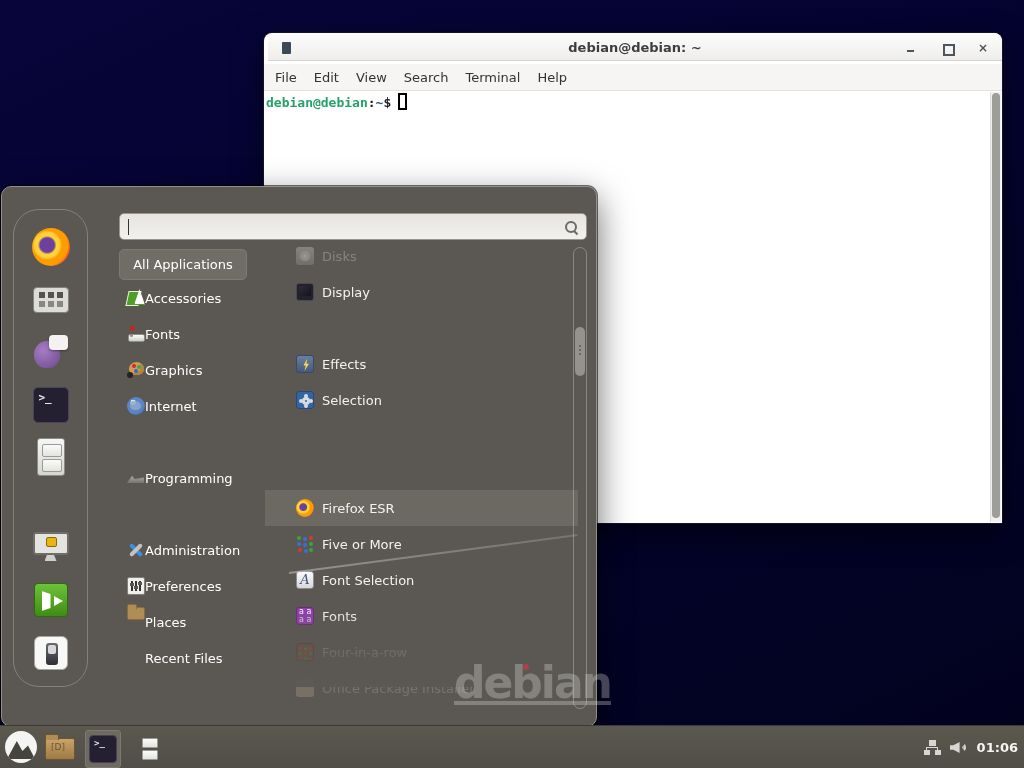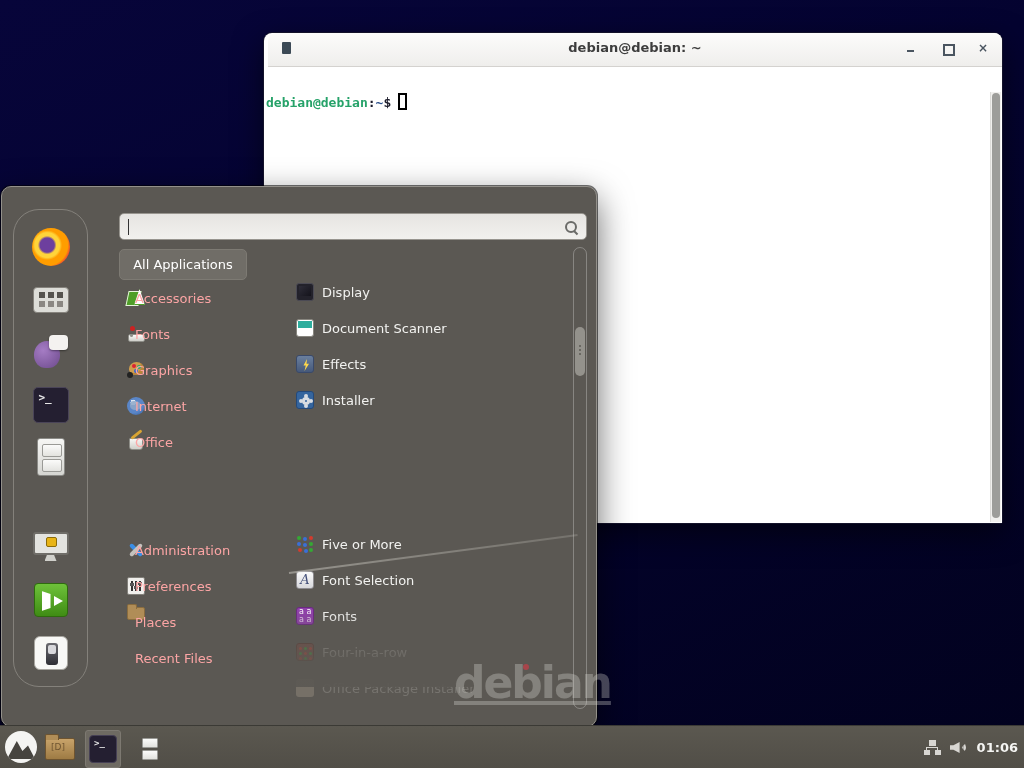--- a/index.html
+++ b/index.html
@@ -11,21 +11,21 @@
   }
 
   
   .term-win {
     position:absolute; left:264px; top:33px; width:738px; height:490px;
     border-radius:8px 8px 2px 2px;
     box-shadow:0 0 0 1px #14132b, 0 10px 30px rgba(0,0,0,.55);
     background:#fff;
   }
   .titlebar {
-    position:absolute; left:4px; top:0; right:0; height:34px;
+    position:absolute; left:4px; top:0; right:0; height:28px;
     background:linear-gradient(#fcfcfb,#efeeec);
     border-bottom:1px solid #d4d2cf;
     border-radius:8px 8px 0 0;
   }
   .titlebar .win-title {
     position:absolute; left:0; right:0; top:7px; text-align:center;
     font-size:13px; font-weight:bold; color:#3d3d3d;
   }
   .title-ico { position:absolute; left:14px; top:9px; width:9px; height:12px;
     background:#3c4a56; border-radius:1px; }
@@ -111,21 +111,21 @@
     border:2px solid #6b6b68; border-radius:50%; }
   .mag::after { content:""; position:absolute; left:10px; top:10px; width:5px; height:2px;
     background:#6b6b68; transform:rotate(45deg); transform-origin:left center; }
 
   
   .all-apps-btn { position:absolute; left:117px; top:62px; width:128px; height:31px;
     background:#706d67; border:1px solid #7d7a73; border-radius:5px;
     color:#fff; font-size:13px; text-align:center; line-height:29px; cursor:pointer; }
   .cat-row { position:absolute; left:117px; width:147px; height:36px; display:flex;
     align-items:center; cursor:pointer; }
-  .cat-label { font-size:13px; color:#fca5a5; margin-left:16px; position:absolute; left:0; }
+  .cat-label { font-size:13px; color:#ffffff; margin-left:26px; position:absolute; left:0; }
   .cic { position:absolute; left:8px; width:18px; height:18px; }
 
   .c-accessories::before { content:""; position:absolute; left:0; top:2px; width:11px; height:13px;
     background:#4f9e28; border:1px solid #e6f2dc; transform:skewX(-12deg); }
   .c-accessories::after { content:""; position:absolute; right:0; top:0; width:9px; height:14px;
     background:#fff; border:1px solid #4f9e28; clip-path:polygon(50% 0,100% 100%,0 100%); }
   .c-games::before { content:""; position:absolute; left:1px; bottom:1px; width:15px; height:6px;
     background:linear-gradient(#fbfbf9,#cfcfc9); border:1px solid #8e8e88; border-radius:2px; }
   .c-games::after { content:""; position:absolute; left:3px; top:1px; width:5px; height:5px;
     background:#cc2222; border-radius:50%; box-shadow:-1px 7px 0 -1px #8e8e88; }
@@ -278,20 +278,28 @@
 <div class="term-win">
   <div class="titlebar">
     <span class="title-ico"></span>
     <div class="win-title">debian@debian: ~</div>
     <div class="win-controls">
       <span class="wc wc-min"></span>
       <span class="wc wc-max"></span>
       <span class="wc wc-close">×</span>
     </div>
   </div>
+  <div class="menubar">
+    <span>File</span>
+    <span>Edit</span>
+    <span>View</span>
+    <span>Search</span>
+    <span>Terminal</span>
+    <span>Help</span>
+  </div>
   <div class="term-body">
     <div class="prompt"><span class="p-user">debian@debian</span><span class="p-colon">:</span><span class="p-dir">~</span><span class="p-dollar">$</span><span class="block-cursor"></span></div>
     <div class="term-scroll">
       <div class="term-thumb"></div>
     </div>
   </div>
 </div>
 
 <div class="start-menu">
 
@@ -326,56 +334,60 @@
       <span class="cat-label">Fonts</span>
     </div>
   <div class="cat-row" style="top:165px">
       <span class="cic c-graphics"></span>
       <span class="cat-label">Graphics</span>
     </div>
   <div class="cat-row" style="top:201px">
       <span class="cic c-internet"></span>
       <span class="cat-label">Internet</span>
     </div>
-  <div class="cat-row" style="top:237px">
-      <span class="cic c-office"></span>
-      <span class="cat-label">Office</span>
+  <div class="cat-row" style="top:273px">
+      <span class="cic c-programming"></span>
+      <span class="cat-label">Programming</span>
     </div>
   <div class="cat-row" style="top:381px">
       <span class="cic c-preferences"></span>
       <span class="cat-label">Preferences</span>
     </div>
   <div class="cat-row" style="top:345px">
       <span class="cic c-admin"></span>
       <span class="cat-label">Administration</span>
     </div>
   <div class="cat-row" style="top:453px">
       <span class="cat-label">Recent Files</span>
     </div>
   <div class="cat-row" style="top:417px">
       <span class="cic c-places"></span>
       <span class="cat-label">Places</span>
     </div>
 
   <div class="apps-col">
+    <div class="app-row dim" style="top:6px;opacity:.55">
+        <span class="ic ic-disks"></span>
+        <span class="app-label">Disks</span>
+      </div>
     <div class="app-row" style="top:42px">
         <span class="ic ic-display"></span>
         <span class="app-label">Display</span>
       </div>
-    <div class="app-row" style="top:78px">
-        <span class="ic ic-scanner"></span>
-        <span class="app-label">Document Scanner</span>
-      </div>
     <div class="app-row" style="top:114px">
         <span class="ic ic-effects"></span>
         <span class="app-label">Effects</span>
       </div>
     <div class="app-row" style="top:150px">
         <span class="ic ic-extensions"></span>
-        <span class="app-label">Installer</span>
+        <span class="app-label">Selection</span>
+      </div>
+    <div class="app-row hl" style="top:258px">
+        <span class="ic ic-ffx"></span>
+        <span class="app-label">Firefox ESR</span>
       </div>
     <div class="app-row" style="top:294px">
         <span class="ic ic-five"></span>
         <span class="app-label">Five or More</span>
       </div>
     <div class="app-row" style="top:330px">
         <span class="ic ic-fontsel"></span>
         <span class="app-label">Font Selection</span>
       </div>
     <div class="app-row" style="top:366px">

